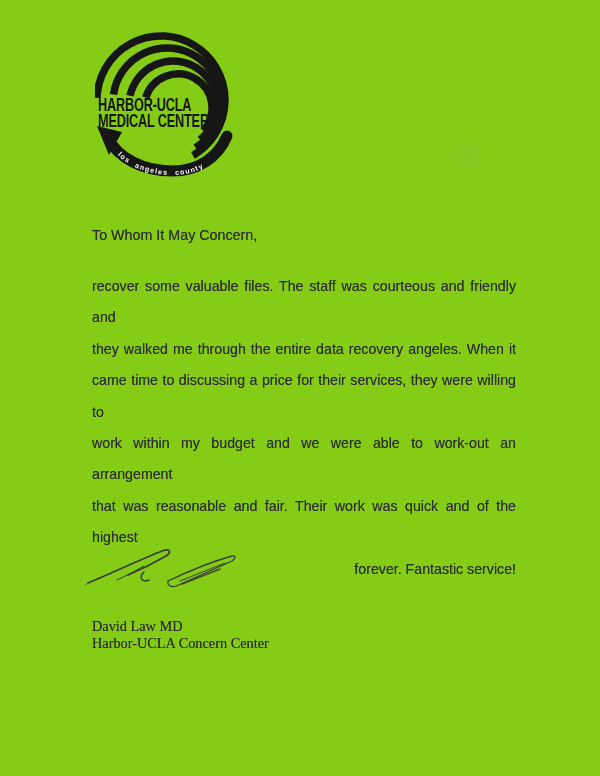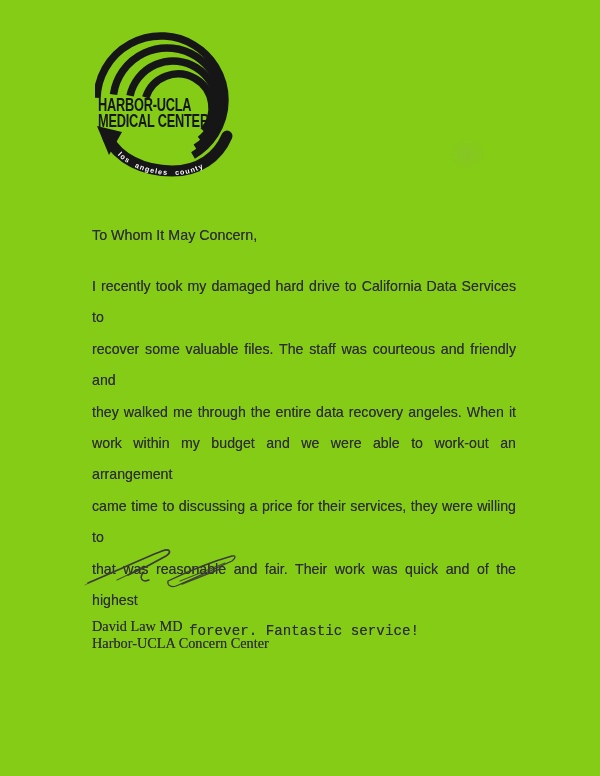--- a/index.html
+++ b/index.html
@@ -14,21 +14,21 @@
   .logo{position:absolute;left:95px;top:28px;width:146px;height:152px;}
   .salutation{
     position:absolute;left:92px;top:224px;width:430px;
     font-size:14.3px;line-height:22px;
   }
   .body-block{
     position:absolute;left:92px;top:271px;width:424px;
     font-size:14.2px;line-height:31.4px;
   }
   .jline{text-align:justify;text-align-last:justify;white-space:normal;}
-  .lastline{text-align:center;font-family:Liberation Mono, monospace;}
+  .lastline{text-align:right;}
   .signature{position:absolute;left:84px;top:544px;width:160px;height:70px;}
   .sig-block{
     position:absolute;left:92px;top:618px;width:360px;
     font-size:14.3px;line-height:16.5px;font-family:Liberation Serif, serif;
   }
   .smudge{
     position:absolute;left:448px;top:138px;width:38px;height:32px;
     background:radial-gradient(closest-side,rgba(150,150,150,0.12),rgba(150,150,150,0));
     border-radius:50%;
   }
@@ -59,25 +59,24 @@
     <text class="logo-org-text" transform="translate(3,83) scale(0.73,1)" font-size="17.5" fill="#161616">HARBOR-UCLA</text>
     <text class="logo-org-text" transform="translate(3,99) scale(0.73,1)" font-size="17.5" fill="#161616">MEDICAL CENTER</text>
     <text class="county-text" font-size="7.2" fill="#ffffff">
       <textPath href="#countyTextPath" startOffset="9%">los angeles county</textPath>
     </text>
   </svg>
 
   <div class="salutation letter-text">To Whom It May Concern,</div>
 
   <div class="body-block letter-text">
-    <div class="jline">I recently took my damaged hard drive to California Data Services to</div>
     <div class="jline">recover some valuable files. The staff was courteous and friendly and</div>
     <div class="jline">they walked me through the entire data recovery angeles. When it</div>
+    <div class="jline">came time to discussing a price for their services, they were willing to</div>
     <div class="jline">work within my budget and we were able to work-out an arrangement</div>
-    <div class="jline">came time to discussing a price for their services, they were willing to</div>
     <div class="jline">that was reasonable and fair. Their work was quick and of the highest</div>
     <div class="lastline">forever. Fantastic service!</div>
   </div>
 
   <svg class="signature" viewBox="0 0 160 70" aria-hidden="true">
     <g fill="none" stroke="#3a3a3a" stroke-linecap="round" stroke-linejoin="round">
       <path d="M 4,39 C 30,28 60,14 78,7 C 86,4 88,8 82,12 C 70,19 56,26 44,31" stroke-width="1.7"></path>
       <path d="M 60,22 C 50,28 40,33 33,36" stroke-width="1.2" opacity="0.8"></path>
       <path d="M 60,28 C 55,33 57,39 65,36" stroke-width="1.5"></path>
       <path d="M 84,37 C 105,27 130,17 148,12 C 152,11 152,14 148,17 C 128,26 106,36 92,42 C 87,44 83,41 84,37 Z" stroke-width="1.3"></path>

